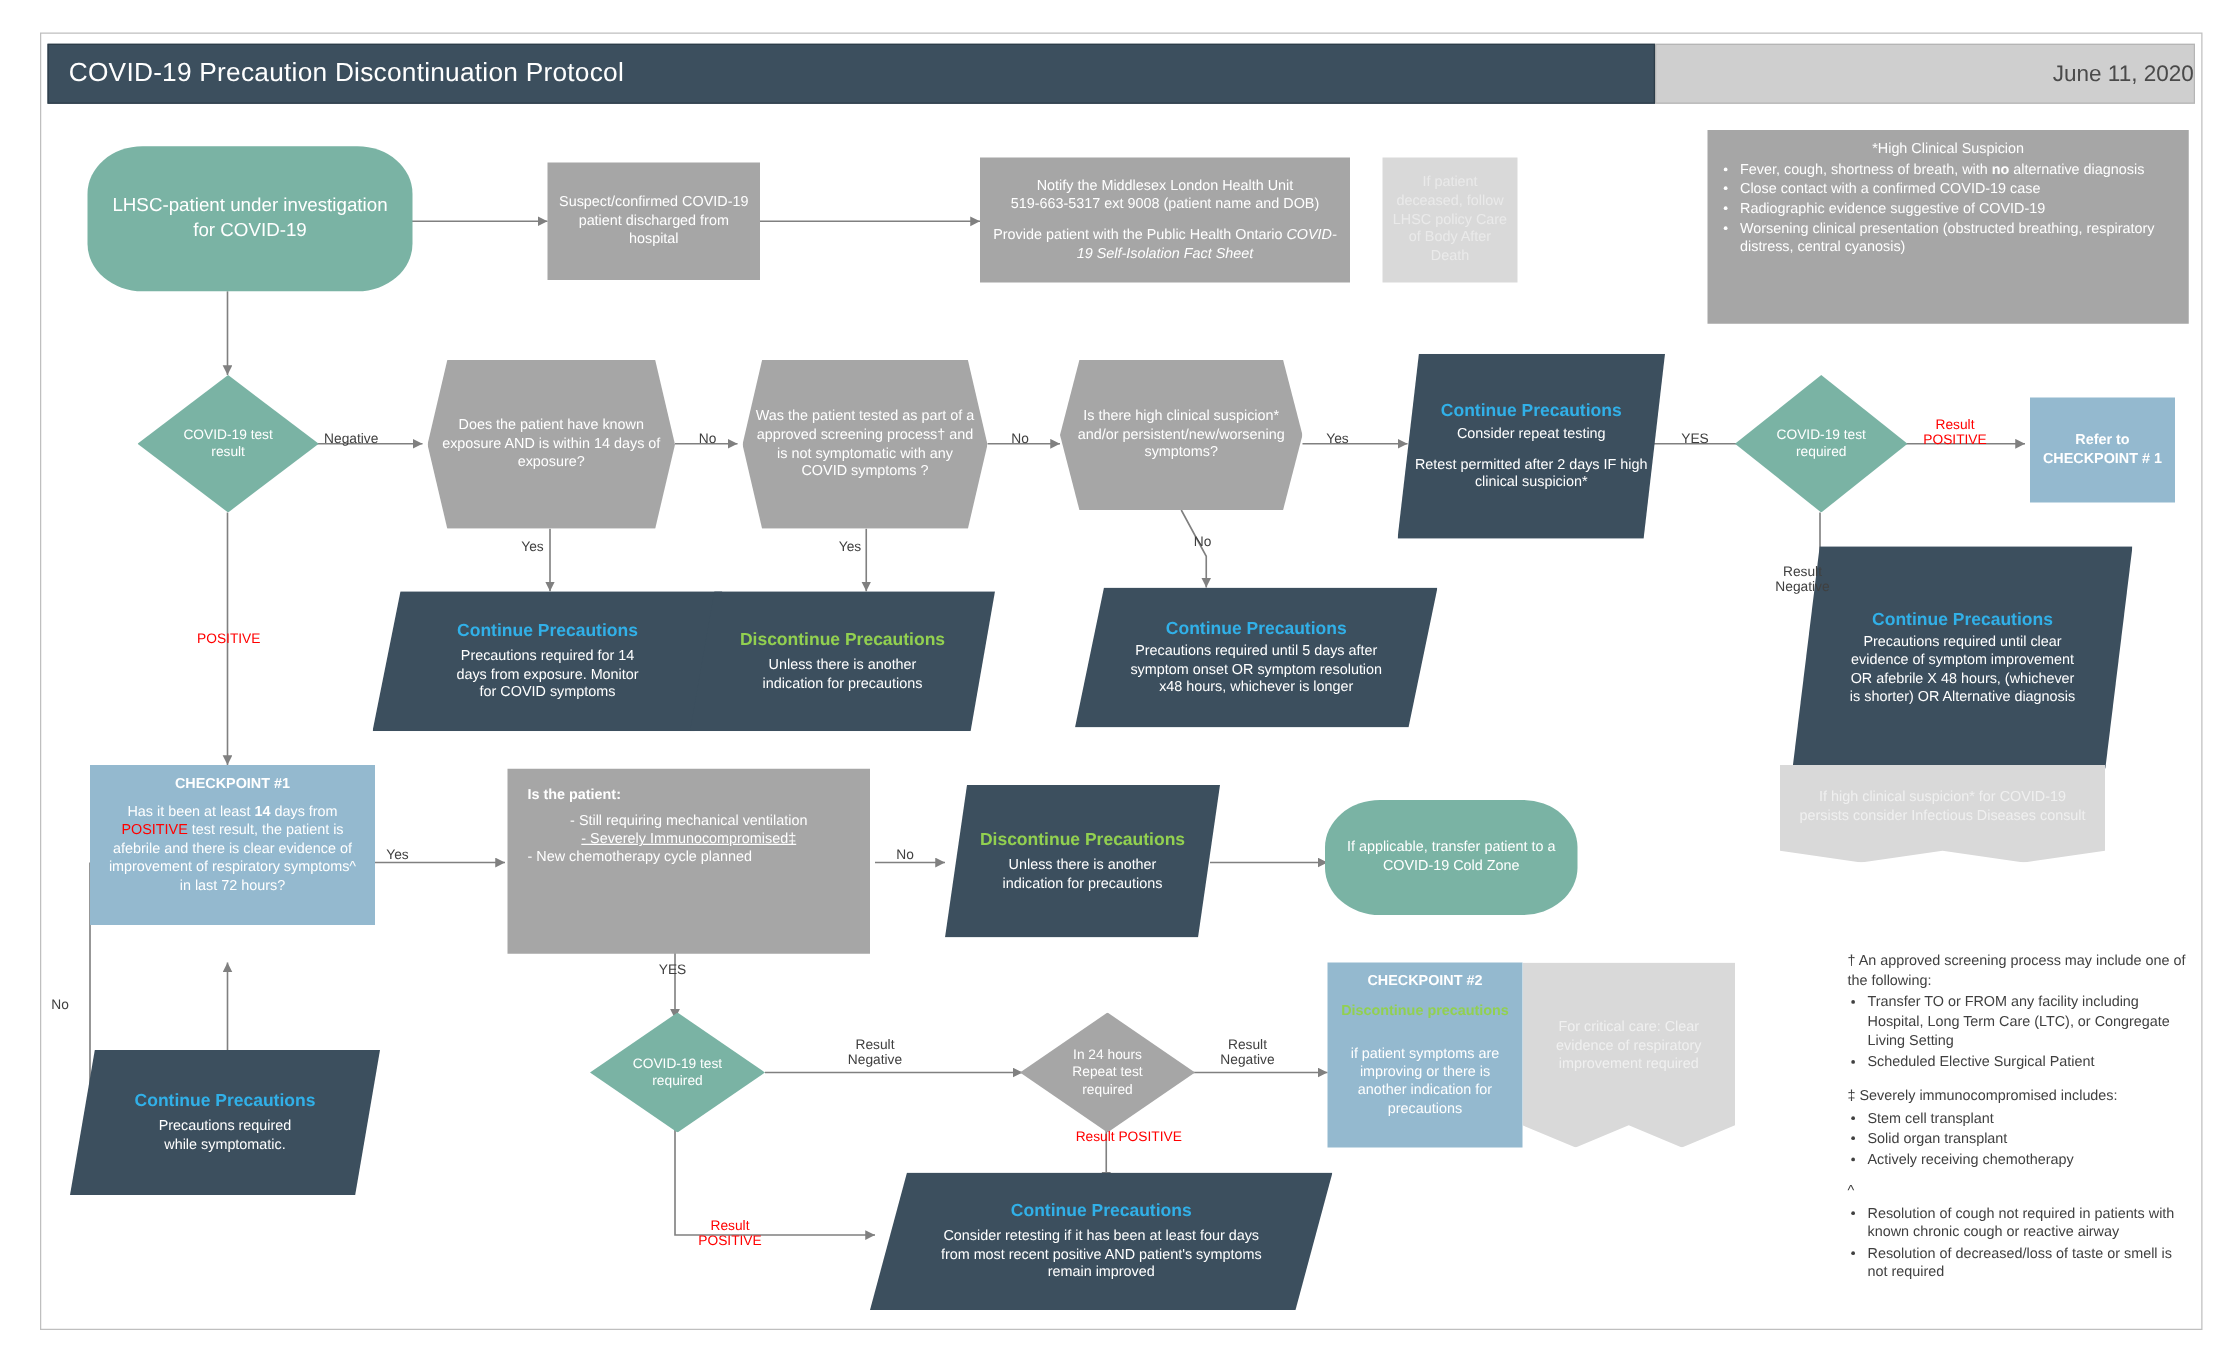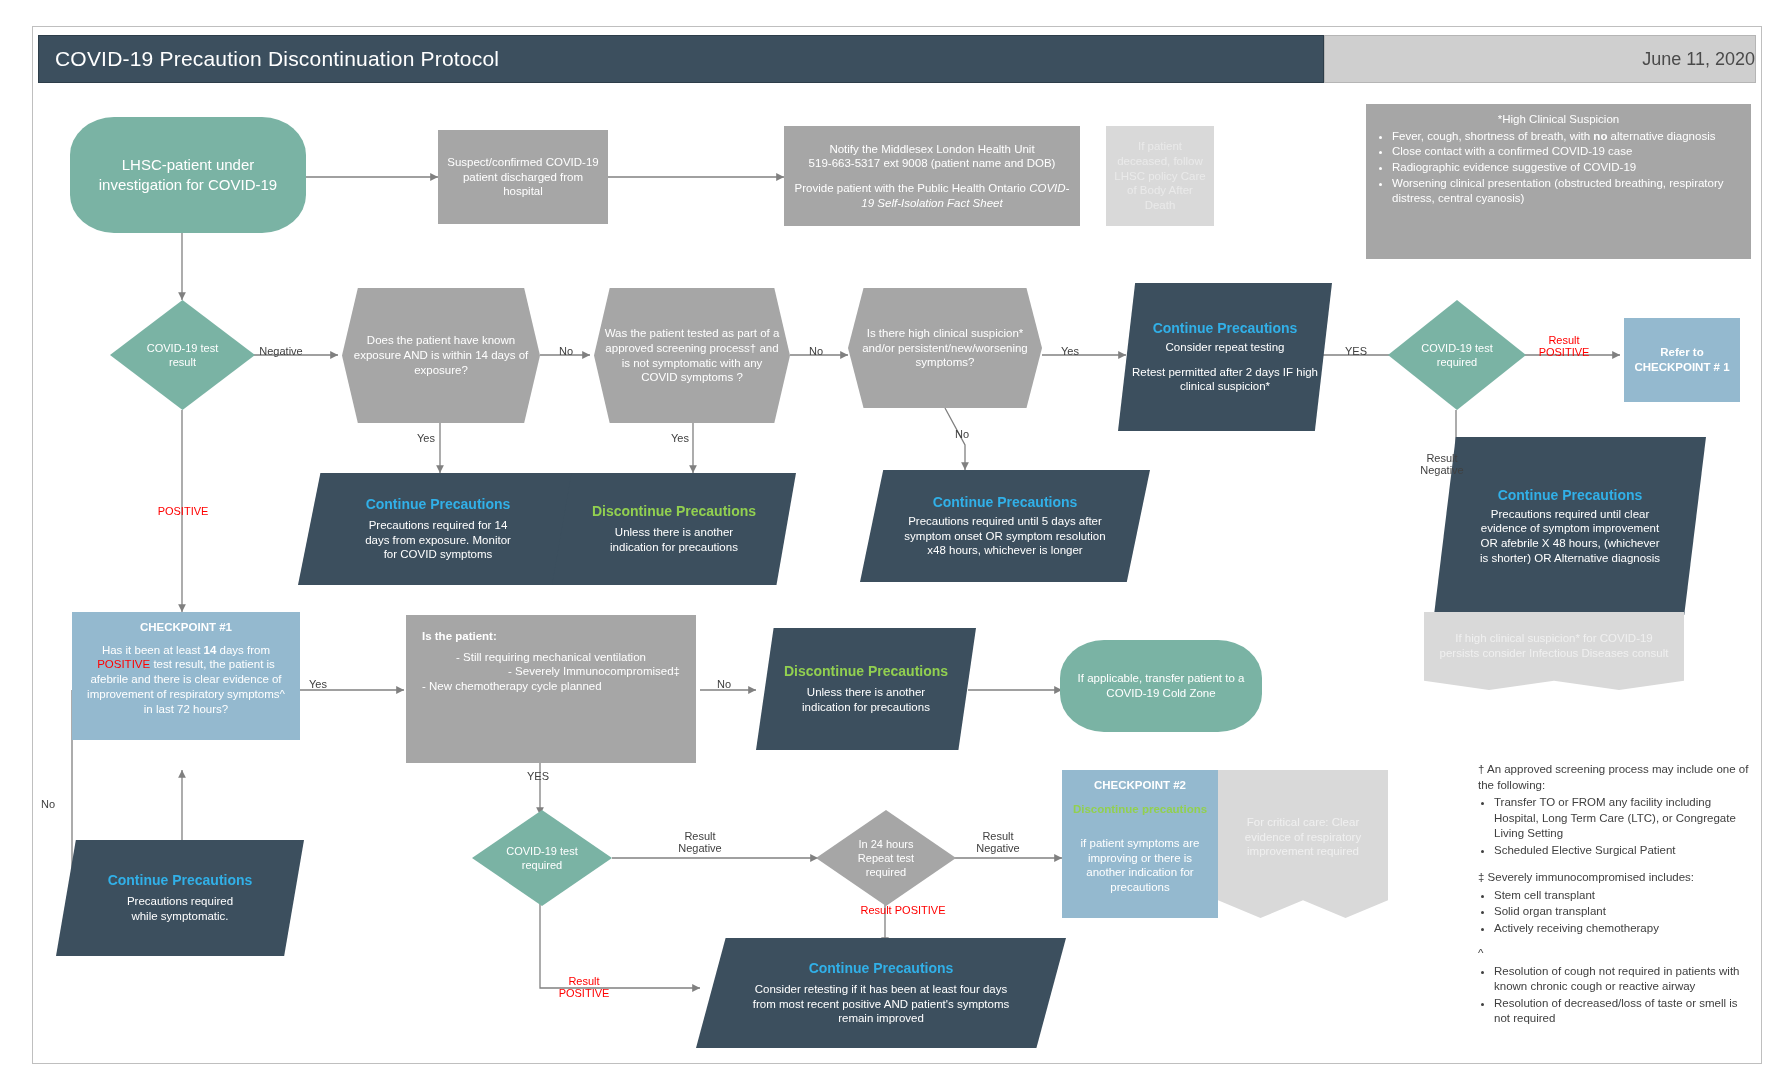--- a/index.html
+++ b/index.html
@@ -122,21 +122,21 @@
   <div class="abs greyblock" style="left:1366px;top:104px;width:385px;height:155px;padding:8px 10px;">
     <div class="txt" style="text-align:center;font-size:11.5px;">*High Clinical Suspicion</div>
     <ul class="bul txt" style="text-align:left;font-size:11.5px;">
       <li>Fever, cough, shortness of breath, with <span class="b">no</span> alternative diagnosis</li>
       <li>Close contact with a confirmed COVID-19 case</li>
       <li>Radiographic evidence suggestive of COVID-19</li>
       <li>Worsening clinical presentation (obstructed breathing, respiratory distress, central cyanosis)</li>
     </ul>
   </div>
 
-  <div class="abs term teal" style="left:70px;top:117px;width:236px;height:116px;">
+  <div class="abs term teal" style="left:70px;top:117px;width:260px;height:116px;">
     <div class="txt" style="font-size:15px;line-height:1.35;">LHSC-patient under investigation for COVID-19</div>
   </div>
 
   <div class="abs proc grey" style="left:438px;top:130px;width:170px;height:94px;">
     <div class="txt">Suspect/confirmed COVID-19 patient discharged from hospital</div>
   </div>
 
   <div class="abs proc grey" style="left:784px;top:126px;width:296px;height:100px;flex-direction:column;">
     <div class="txt">Notify the Middlesex London Health Unit</div>
     <div class="txt">519-663-5317 ext 9008 (patient name and DOB)</div>
@@ -202,21 +202,21 @@
   </div>
 
   <div class="abs ltblue" style="left:72px;top:612px;width:228px;height:128px;padding:8px 12px;">
     <div class="txt b" style="font-size:11.5px;">CHECKPOINT #1</div>
     <div class="txt" style="margin-top:8px;">Has it been at least <span class="b">14</span> days from <span class="red">POSITIVE</span> test result, the patient is afebrile and there is clear evidence of improvement of respiratory symptoms^ in last 72 hours?</div>
   </div>
 
   <div class="abs grey" style="left:406px;top:615px;width:290px;height:148px;padding:14px 16px;">
     <div class="txt b" style="text-align:left;">Is the patient:</div>
     <div class="txt" style="text-align:center;margin-top:6px;">- Still requiring mechanical ventilation</div>
-    <div class="txt" style="text-align:right;">- Severely Immunocompromised‡</div>
+    <div class="txt" style="text-align:center;text-decoration:underline;">- Severely Immunocompromised‡</div>
     <div class="txt" style="text-align:left;">- New chemotherapy cycle planned</div>
   </div>
 
   <div class="abs para dkblue" style="left:756px;top:628px;width:220px;height:122px;flex-direction:column;">
     <div class="headgreen">Discontinue Precautions</div>
     <div class="txt" style="margin-top:6px;width:140px;">Unless there is another indication for precautions</div>
   </div>
 
   <div class="abs term teal" style="left:1060px;top:640px;width:202px;height:92px;">
     <div class="txt" style="font-size:11.5px;">If applicable, transfer patient to a COVID-19 Cold Zone</div>

